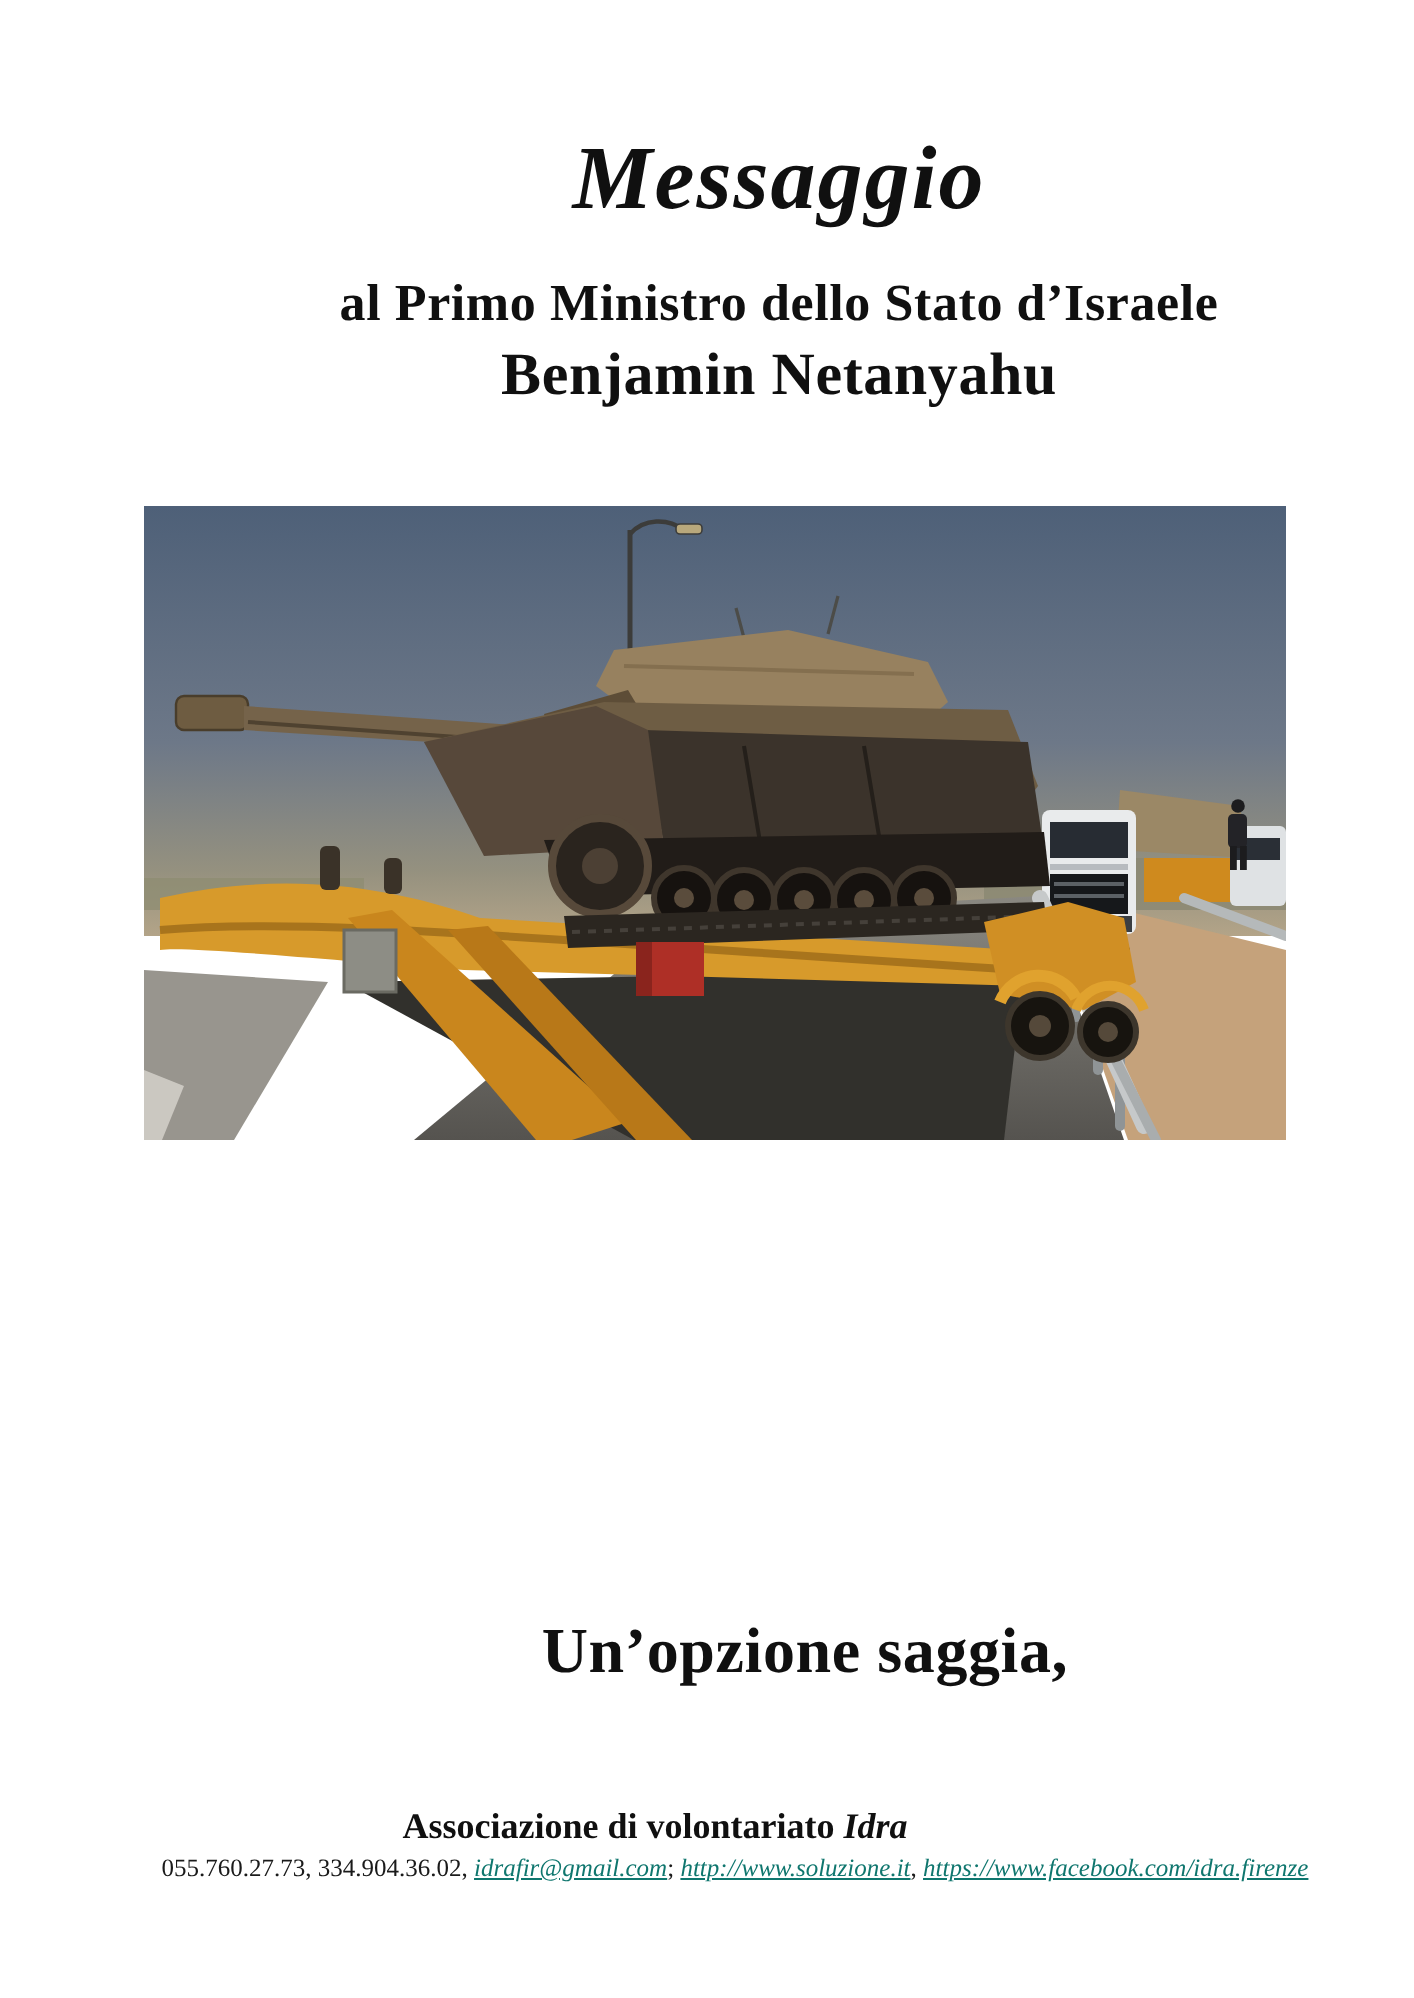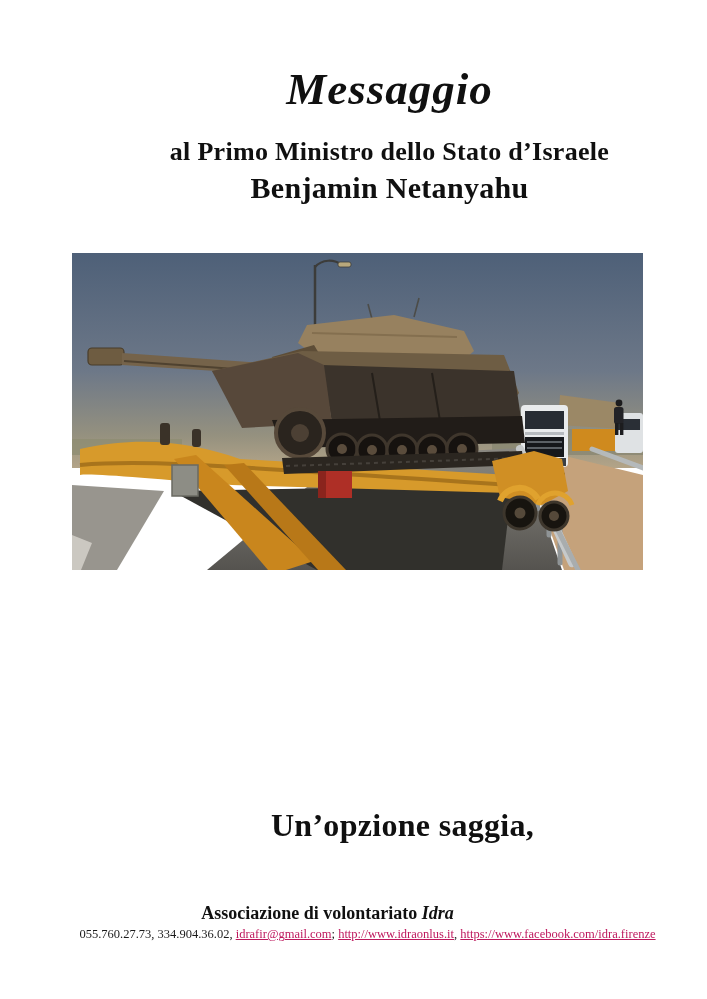--- a/index.html
+++ b/index.html
@@ -29,21 +29,21 @@
   .question-block{top:804px;font-size:32px;font-weight:bold;line-height:43px;letter-spacing:0.3px;margin-left:13px;}
   .footer-org{
     position:absolute;top:901px;left:0;right:52px;text-align:center;
     font-size:18px;font-weight:bold;line-height:24px;
   }
   .footer-org .it{font-style:italic;}
   .contact-line{
     position:absolute;top:926px;left:30px;right:2px;text-align:center;
     font-size:12.5px;line-height:16px;color:#1a1a1a;
   }
-  .doc-link{color:#be185d;text-decoration:underline;cursor:pointer;}
+  .doc-link{color:#0f766e;text-decoration:underline;cursor:pointer;font-style:italic;}
   .sep{white-space:pre;}
 </style>
 </head>
 <body>
 
 <div class="page">
 
   <div class="centered doc-title">Messaggio</div>
   <div class="centered subtitle-1">al Primo Ministro dello Stato d’Israele</div>
   <div class="centered subtitle-2">Benjamin Netanyahu</div>
@@ -172,15 +172,15 @@
     </svg>
   </figure>
 
 
   <div class="centered question-block">
     <div>Un’opzione saggia,</div>
   </div>
 
   <div class="footer-org"><span>Associazione di volontariato </span><span class="it">Idra</span></div>
 
-  <div class="contact-line"><span>055.760.27.73, 334.904.36.02, </span><a class="doc-link">idrafir@gmail.com</a><span class="sep">; </span><a class="doc-link">http://www.idraonlus.it</a><span class="sep">, </span><a class="doc-link">https://www.facebook.com/idra.firenze</a></div>
+  <div class="contact-line"><span>055.760.27.73, 334.904.36.02, </span><a class="doc-link">idrafir@gmail.com</a><span class="sep">; </span><a class="doc-link">http://www.soluzione.it</a><span class="sep">, </span><a class="doc-link">https://www.facebook.com/idra.firenze</a></div>
 
 </div>
 
 </body></html>

